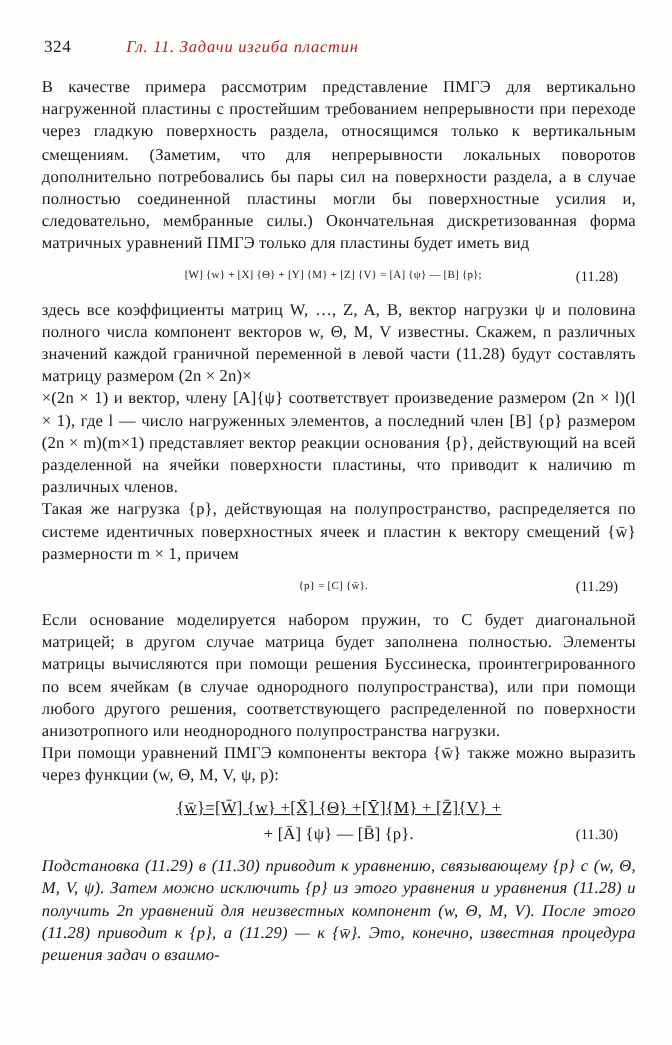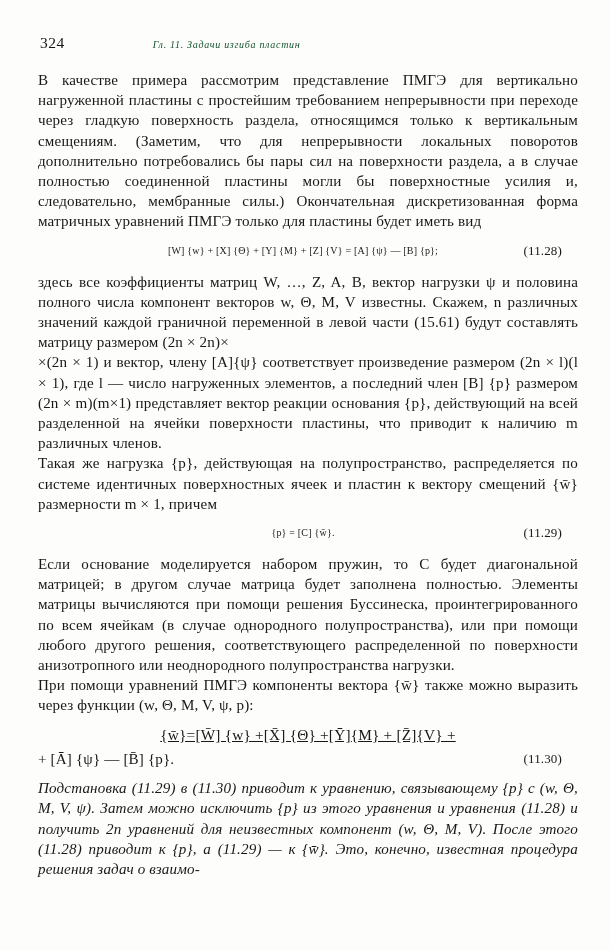--- a/index.html
+++ b/index.html
@@ -30,28 +30,28 @@
   }
   .header {
     display: flex;
     align-items: baseline;
     margin-bottom: 18px;
     padding-left: 2px;
   }
   .folio {
     font-size: 15.5px;
     letter-spacing: 0.5px;
-    margin-right: 88px;
+    margin-right: 50px;
     color: #161616;
   }
   .running-title {
     font-style: italic;
-    font-size: 10px;
+    font-size: 15px;
     letter-spacing: 0.7px;
-    color: #14532d;
+    color: #b91c1c;
   }
   .body-text {
     text-align: justify;
     font-size: 15.1px;
     line-height: 20.2px;
     letter-spacing: 0.15px;
     color: #181818;
     -webkit-hyphens: none;
     hyphens: none;
   }
@@ -80,21 +80,21 @@
     font-size: 13px;
   }
   .eq-block-2 {
     text-align: center;
     font-size: 15.3px;
     letter-spacing: 0.2px;
     text-decoration: underline;
   }
   .eq-row2 {
     position: relative;
-    text-align: left;
+    text-align: center;
     margin-top: 4px;
   }
   .small-gap { margin-top: 2px; font-style: italic; }
 </style>
 </head>
 <body>
 
 <div class="page">
   <div class="content">
 
@@ -106,21 +106,21 @@
     <div class="body-text">
 
 
       <p class="para-indent">В качестве примера рассмотрим представление ПМГЭ для вер­тикально нагруженной пластины с простейшим требованием непре­рывности при переходе через гладкую поверхность раздела, относя­щимся только к вертикальным смещениям. (Заметим, что для непре­рывности локальных поворотов дополнительно потребовались бы пары сил на поверхности раздела, а в случае полностью соединенной пластины могли бы поверхностные усилия и, следовательно, мембранные силы.) Окончательная дискретизованная форма мат­ричных уравнений ПМГЭ только для пластины будет иметь вид</p>
 
       <div class="eq-line">
         <div class="eq-body">[W] {w} + [X] {Θ} + [Y] {M} + [Z] {V} = [A] {ψ} — [B] {p};</div>
         <div class="eq-num">(11.28)</div>
       </div>
 
-      <p>здесь все коэффициенты матриц W, …, Z, A, B, вектор нагрузки ψ и половина полного числа компонент векторов w, Θ, M, V известны. Скажем, n различных значений каждой граничной переменной в ле­вой части (15.61) будут составлять матрицу размером (2n × 2n)×</p>
+      <p>здесь все коэффициенты матриц W, …, Z, A, B, вектор нагрузки ψ и половина полного числа компонент векторов w, Θ, M, V известны. Скажем, n различных значений каждой граничной переменной в ле­вой части (11.28) будут составлять матрицу размером (2n × 2n)×</p>
       <p>×(2n × 1) и вектор, члену [A]{ψ} соответствует произведение разме­ром (2n × l)(l × 1), где l — число нагруженных элементов, а по­следний член [B] {p} размером (2n × m)(m×1) представляет вектор реакции основания {p}, действующий на всей разделенной на ячей­ки поверхности пластины, что приводит к наличию m различных членов.</p>
 
       <p class="para-indent">Такая же нагрузка {p}, действующая на полупространство, рас­пределяется по системе идентичных поверхностных ячеек и пластин к вектору смещений {w̄} размерности m × 1, причем</p>
 
       <div class="eq-line">
         <div class="eq-body">{p} = [C] {w̄}.</div>
         <div class="eq-num">(11.29)</div>
       </div>
 
       <p>Если основание моделируется набором пружин, то C будет диаго­нальной матрицей; в другом случае матрица будет заполнена пол­ностью. Элементы матрицы вычисляются при помощи решения Бус­синеска, проинтегрированного по всем ячейкам (в случае однород­ного полупространства), или при помощи любого другого решения, соответствующего распределенной по поверхности анизотропного или неоднородного полупространства нагрузки.</p>

